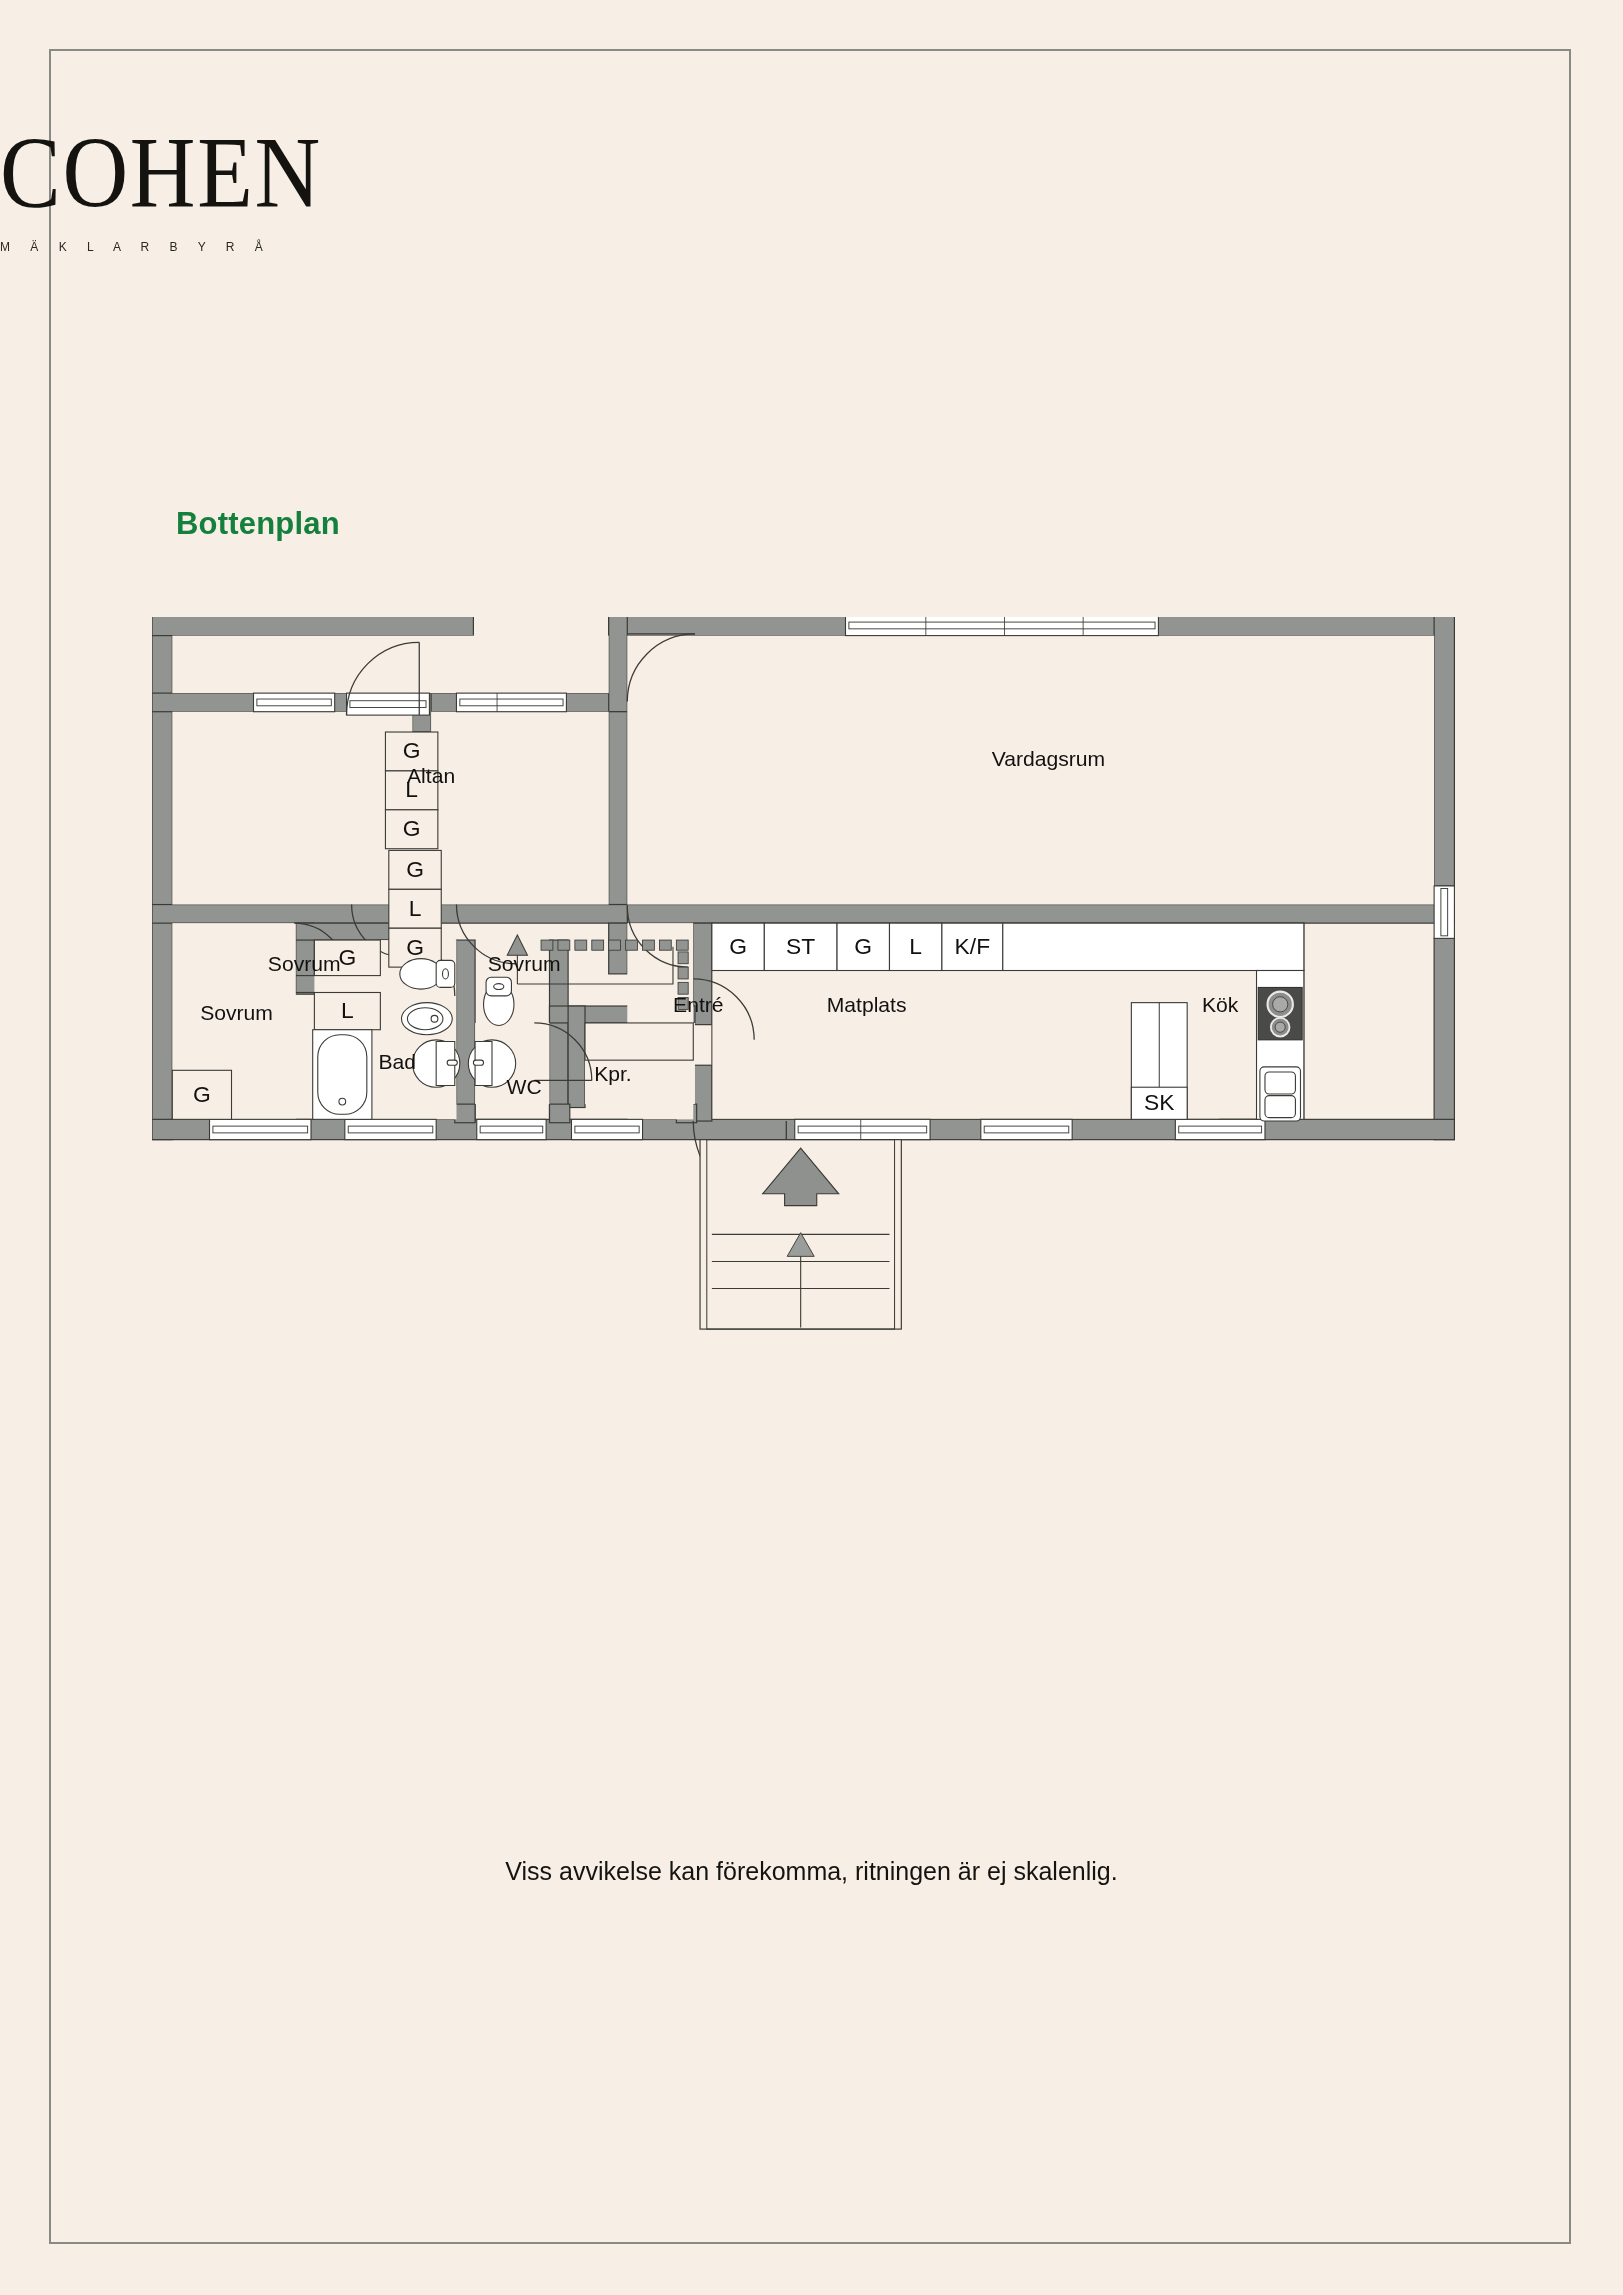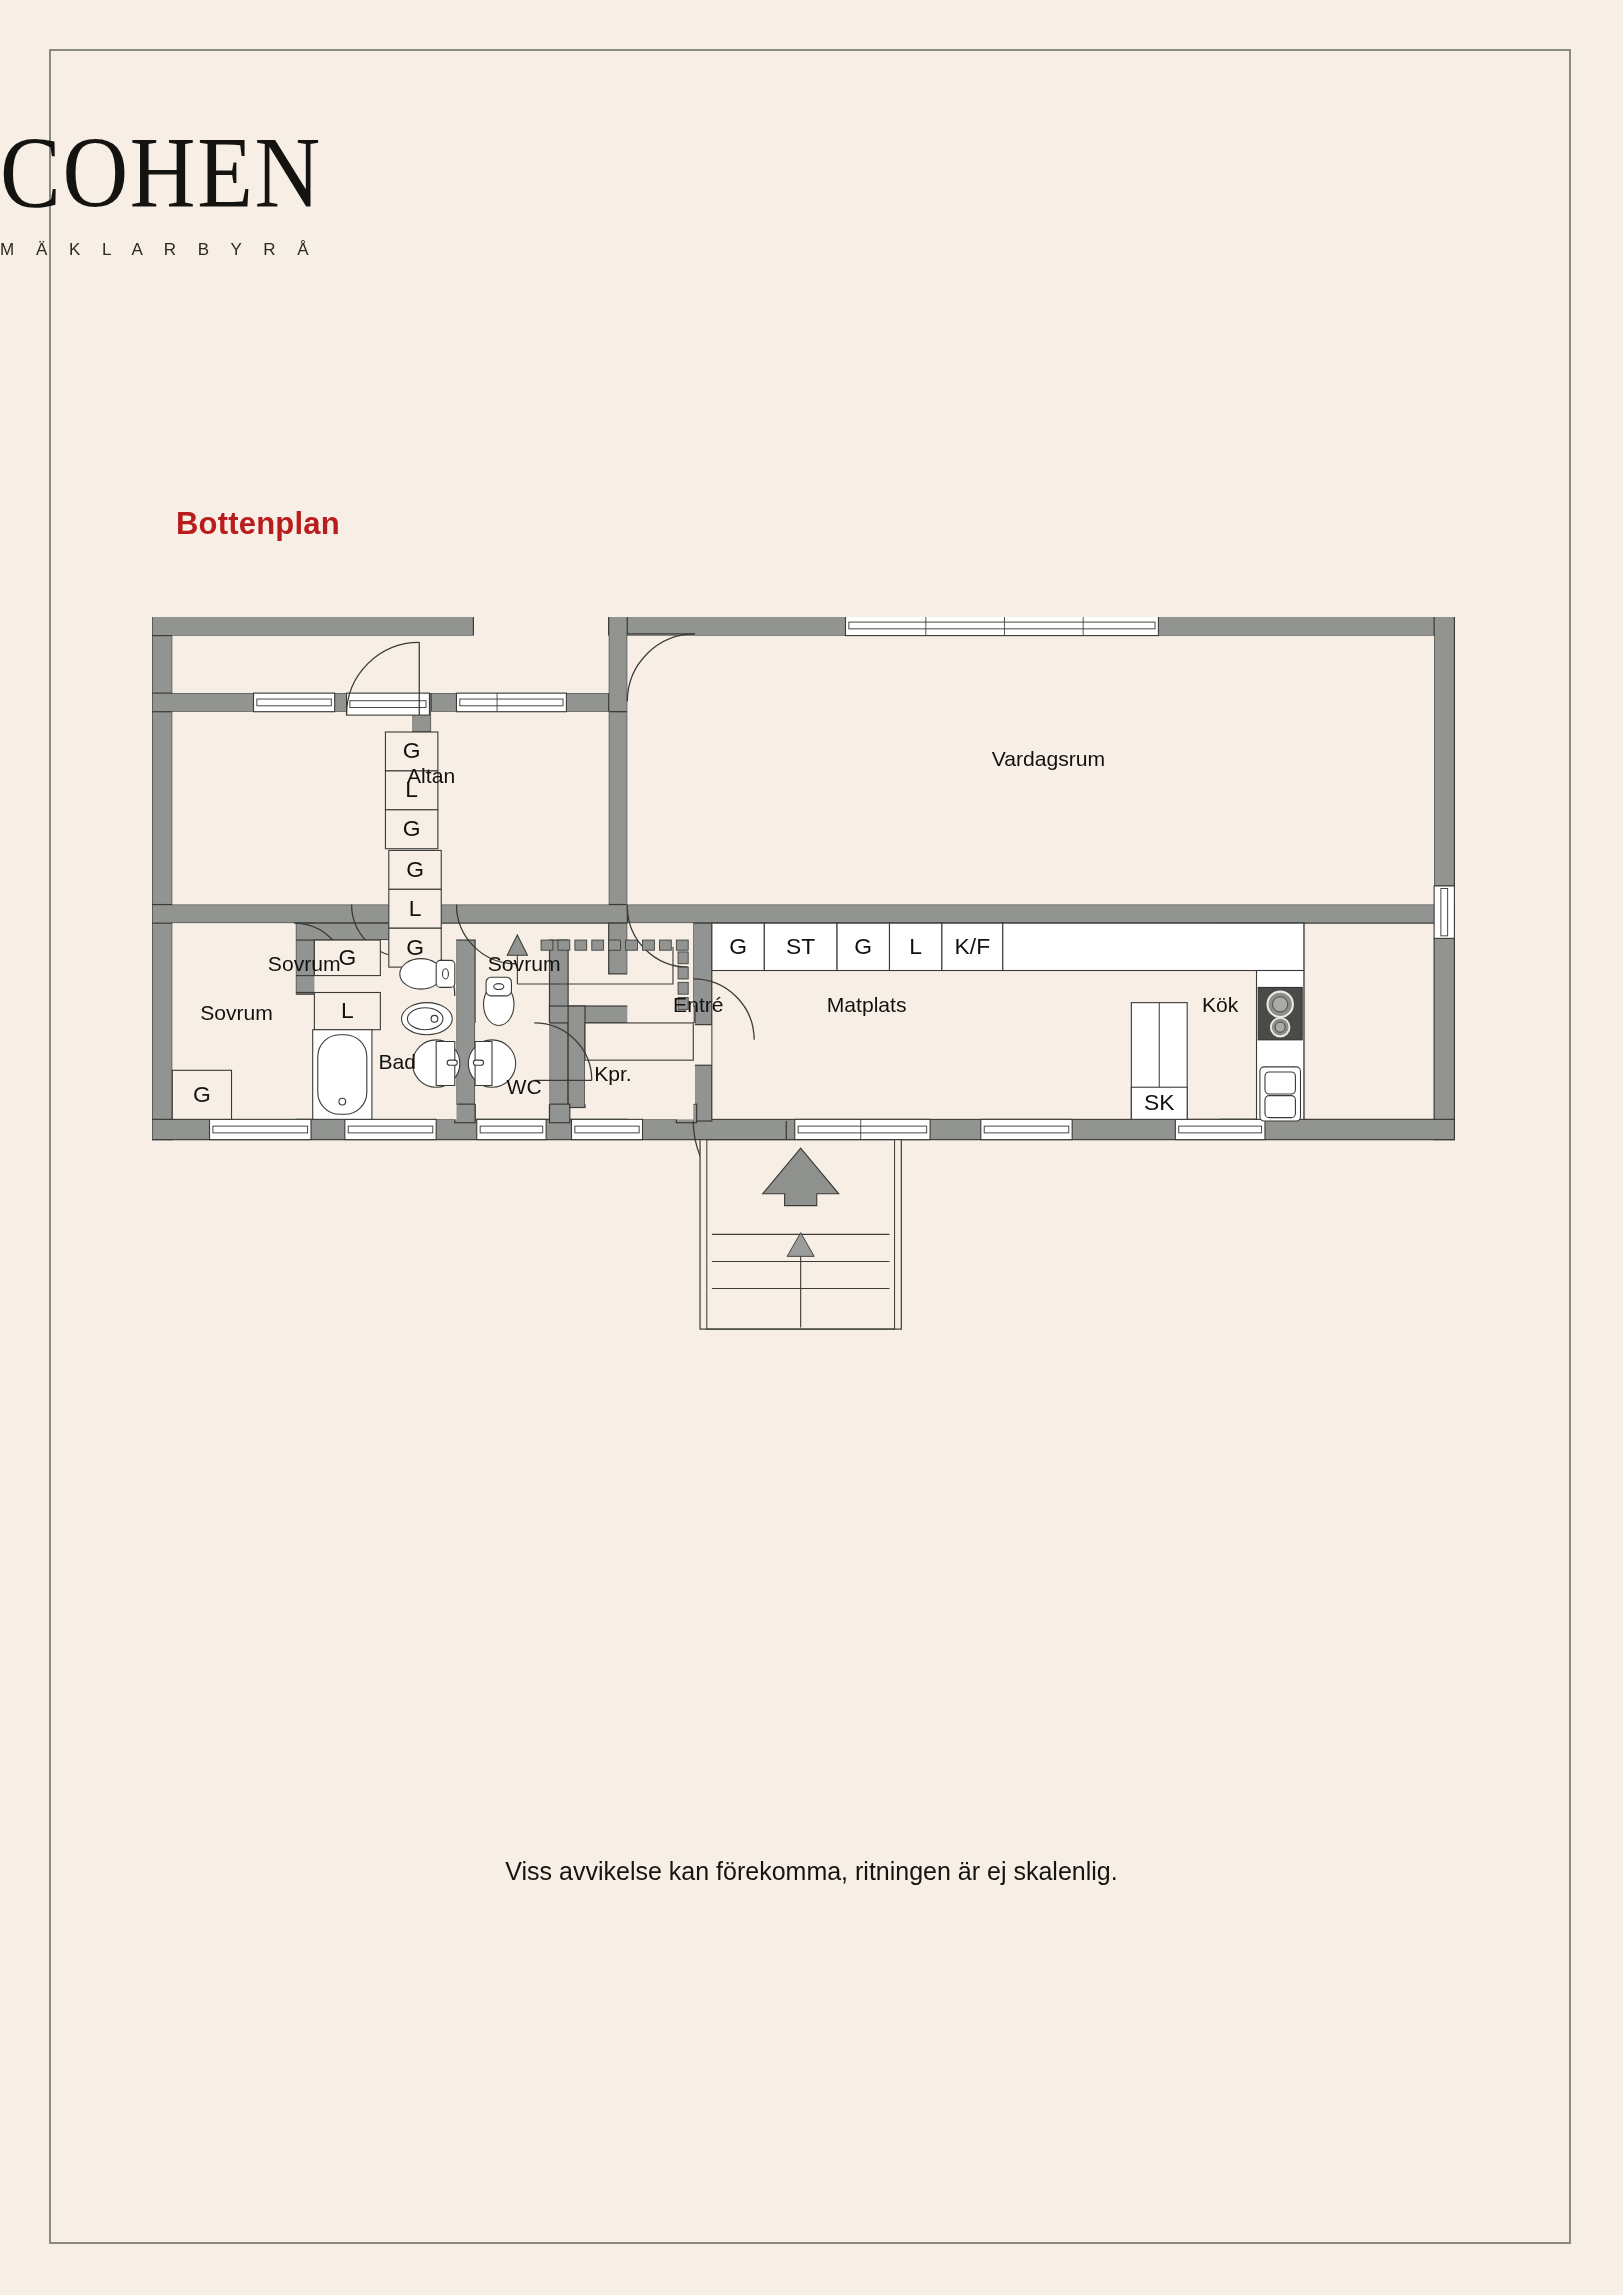--- a/index.html
+++ b/index.html
@@ -28,28 +28,28 @@
     letter-spacing:1.7px;
     color:#14130f;
     line-height:1;
     font-weight:400;
     transform:scaleY(1.12);
     display:inline-block;
   }
   .logo-sub{
     margin-top:22px;
     font-family:"Liberation Sans", sans-serif;
-    font-size:17px;
+    font-size:12px;
     letter-spacing:8.5px;
     color:#2b2924;
   }
   
   .plan-title{
     position:absolute;left:176px;top:506px;
-    font-size:31px;font-weight:bold;color:#b91c1c;
+    font-size:31px;font-weight:bold;color:#15803d;
     letter-spacing:0.2px;
   }
   
   .caption{
     position:absolute;left:0;top:1857px;width:1623px;
     text-align:center;font-size:25px;color:#141310;
   }
   
   #plan{
     position:absolute;left:152px;top:617px;

